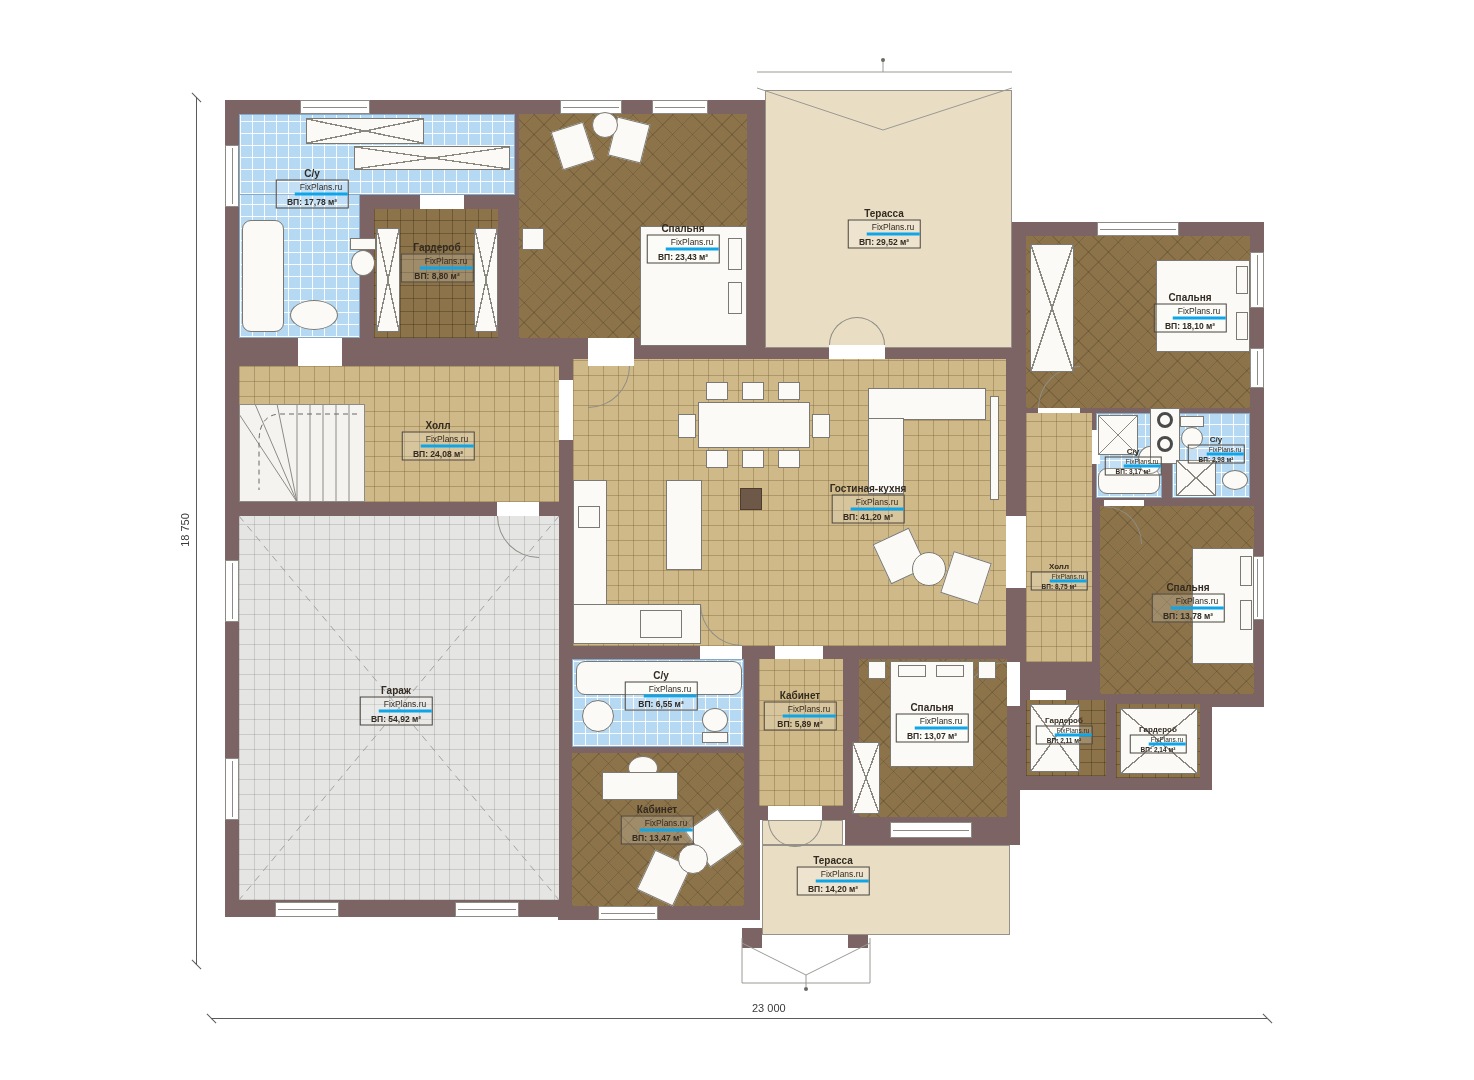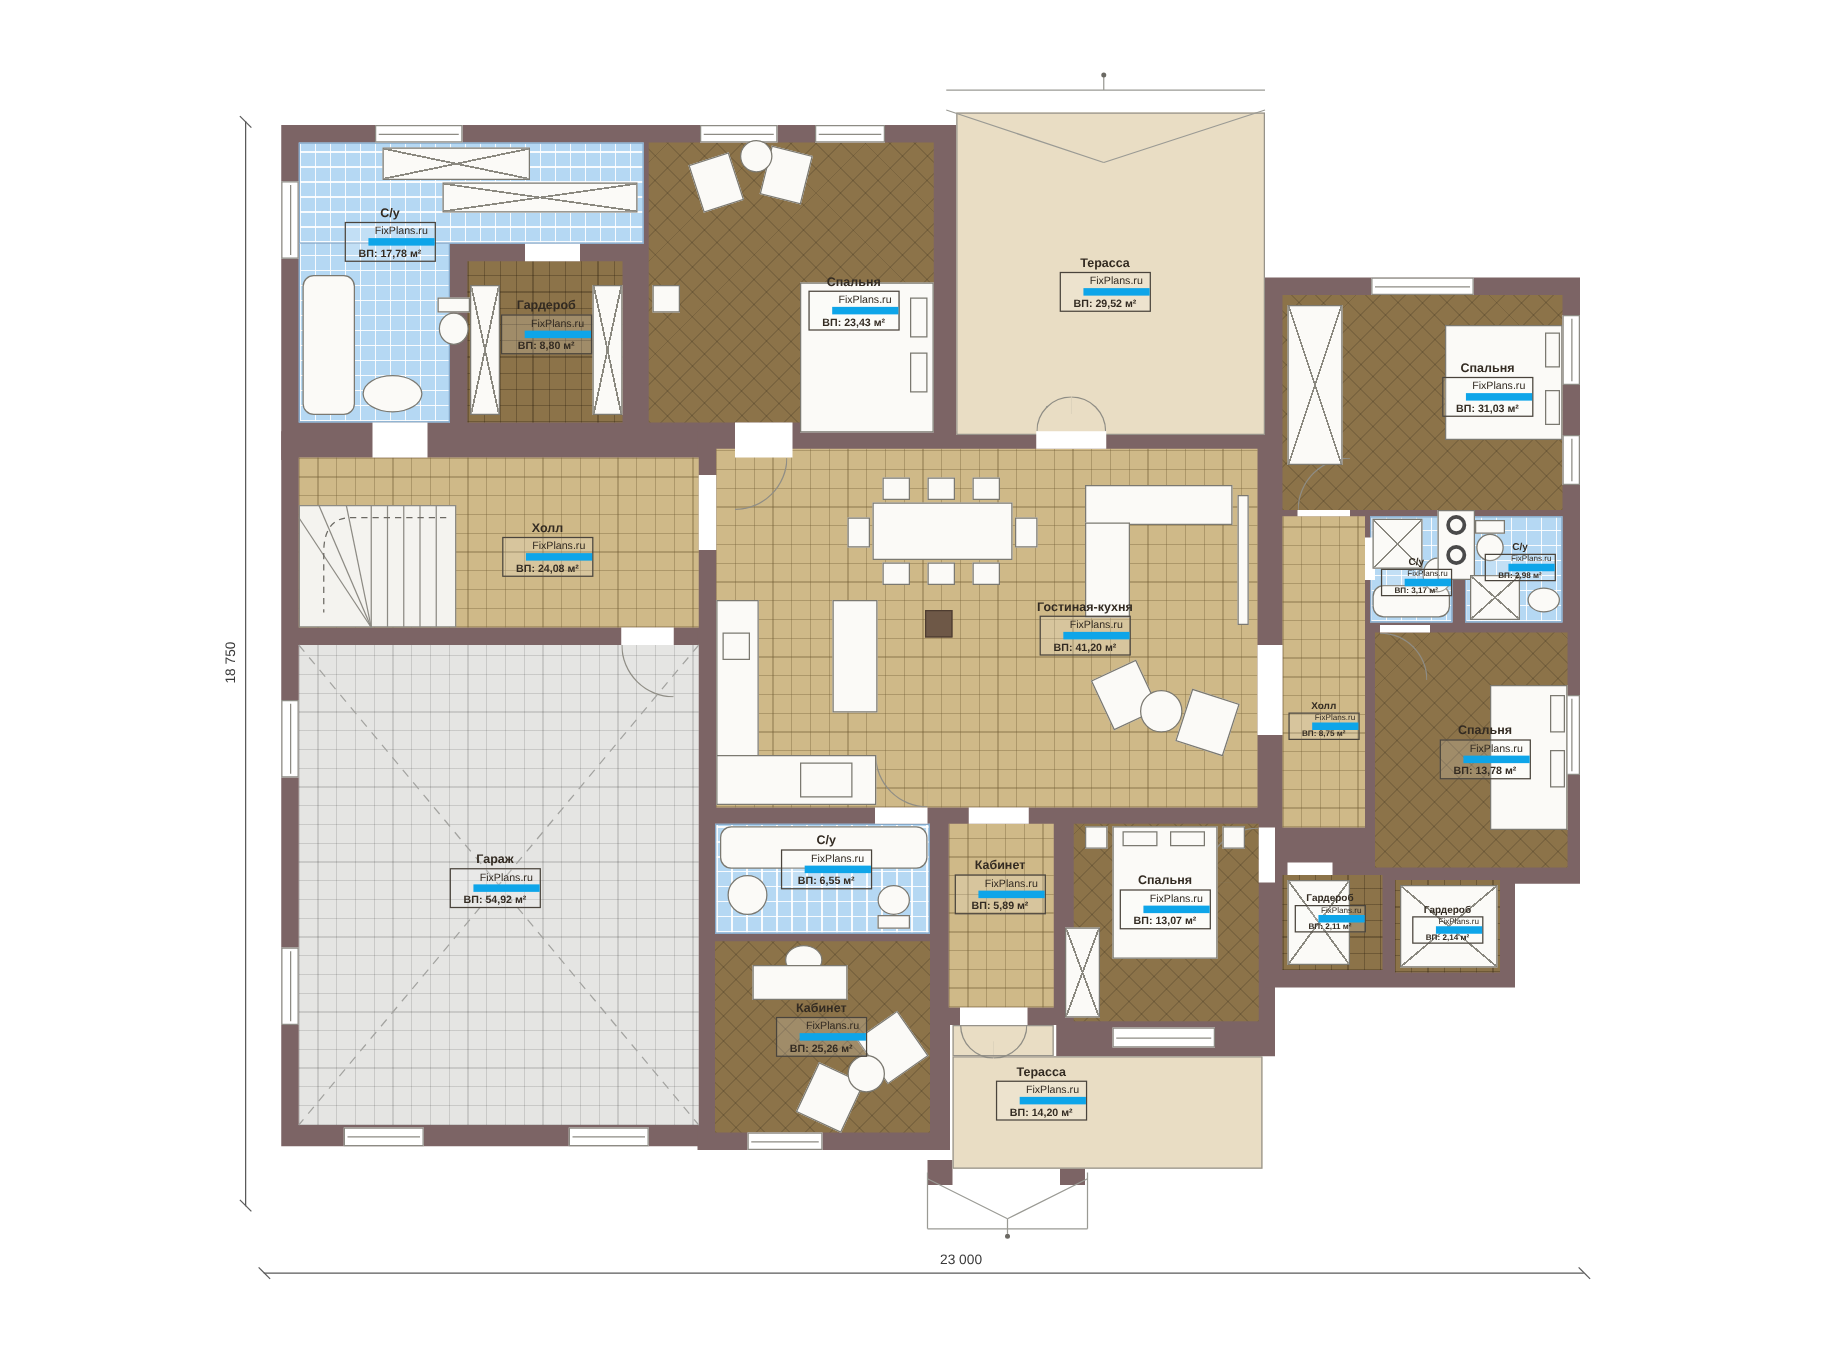--- a/index.html
+++ b/index.html
@@ -34,21 +34,21 @@
   .tub{border-radius:9px;}
   .xbox{position:absolute;box-sizing:border-box;border:1px solid #7b7971;
     background-color:#fbfaf7;
     background-image:linear-gradient(to bottom right,transparent calc(50% - .7px),#8a887f calc(50% - .7px),#8a887f calc(50% + .7px),transparent calc(50% + .7px)),
                      linear-gradient(to bottom left,transparent calc(50% - .7px),#8a887f calc(50% - .7px),#8a887f calc(50% + .7px),transparent calc(50% + .7px));}
   .arc{position:absolute;box-sizing:border-box;background:transparent;}
   .ov{position:absolute;overflow:visible;}
   .rlabel{position:absolute;transform:translate(-50%,-50%);text-align:center;color:#332b22;z-index:30;}
   .rname{font-size:10px;font-weight:bold;white-space:nowrap;margin-bottom:1px;}
   .rbox{border:1px solid #4a443c;background:rgba(255,255,255,.18);display:inline-block;}
-  .rbox .wm{font-size:8.5px;border-bottom:6px solid #0ea5e9;padding:1px 5px;white-space:nowrap;margin-left:18px;}
+  .rbox .wm{font-size:8.5px;border-bottom:3px solid #0ea5e9;padding:1px 5px;white-space:nowrap;margin-left:18px;}
   .rbox .ar{font-size:8.5px;padding:1px 5px;white-space:nowrap;font-weight:bold;}
   .rlabel.sm .rname{font-size:8px;}
   .rlabel.sm .rbox .wm,.rlabel.sm .rbox .ar{font-size:6.5px;padding:0 2px;}
   .dim{position:absolute;background:#5a5a5a;}
   .dimtext{position:absolute;font-size:11px;color:#3a3a3a;white-space:nowrap;}
   .tick{position:absolute;width:13px;height:1px;background:#5a5a5a;transform:rotate(45deg);}
   .pil{position:absolute;background:#fbfaf7;border:1px solid #7b7971;box-sizing:border-box;}
 </style>
 </head>
 <body>
@@ -261,21 +261,21 @@
   <div class="rlabel" style="left:683px;top:243px;">
     <div class="rname">Спальня</div>
     <div class="rbox"><div class="wm">FixPlans.ru</div><div class="ar">ВП: 23,43 м²</div></div>
   </div>
   <div class="rlabel" style="left:884px;top:228px;">
     <div class="rname">Терасса</div>
     <div class="rbox"><div class="wm">FixPlans.ru</div><div class="ar">ВП: 29,52 м²</div></div>
   </div>
   <div class="rlabel" style="left:1190px;top:312px;">
     <div class="rname">Спальня</div>
-    <div class="rbox"><div class="wm">FixPlans.ru</div><div class="ar">ВП: 31,03 м²</div></div>
+    <div class="rbox"><div class="wm">FixPlans.ru</div><div class="ar">ВП: 18,10 м²</div></div>
   </div>
   <div class="rlabel" style="left:438px;top:440px;">
     <div class="rname">Холл</div>
     <div class="rbox"><div class="wm">FixPlans.ru</div><div class="ar">ВП: 24,08 м²</div></div>
   </div>
   <div class="rlabel" style="left:868px;top:503px;">
     <div class="rname">Гостиная-кухня</div>
     <div class="rbox"><div class="wm">FixPlans.ru</div><div class="ar">ВП: 41,20 м²</div></div>
   </div>
   <div class="rlabel sm" style="left:1133px;top:462px;">
@@ -297,21 +297,21 @@
   <div class="rlabel" style="left:396px;top:705px;">
     <div class="rname">Гараж</div>
     <div class="rbox"><div class="wm">FixPlans.ru</div><div class="ar">ВП: 54,92 м²</div></div>
   </div>
   <div class="rlabel" style="left:661px;top:690px;">
     <div class="rname">С/у</div>
     <div class="rbox"><div class="wm">FixPlans.ru</div><div class="ar">ВП: 6,55 м²</div></div>
   </div>
   <div class="rlabel" style="left:657px;top:824px;">
     <div class="rname">Кабинет</div>
-    <div class="rbox"><div class="wm">FixPlans.ru</div><div class="ar">ВП: 25,26 м²</div></div>
+    <div class="rbox"><div class="wm">FixPlans.ru</div><div class="ar">ВП: 13,47 м²</div></div>
   </div>
   <div class="rlabel" style="left:800px;top:710px;">
     <div class="rname">Кабинет</div>
     <div class="rbox"><div class="wm">FixPlans.ru</div><div class="ar">ВП: 5,89 м²</div></div>
   </div>
   <div class="rlabel" style="left:932px;top:722px;">
     <div class="rname">Спальня</div>
     <div class="rbox"><div class="wm">FixPlans.ru</div><div class="ar">ВП: 13,07 м²</div></div>
   </div>
   <div class="rlabel sm" style="left:1064px;top:731px;">

